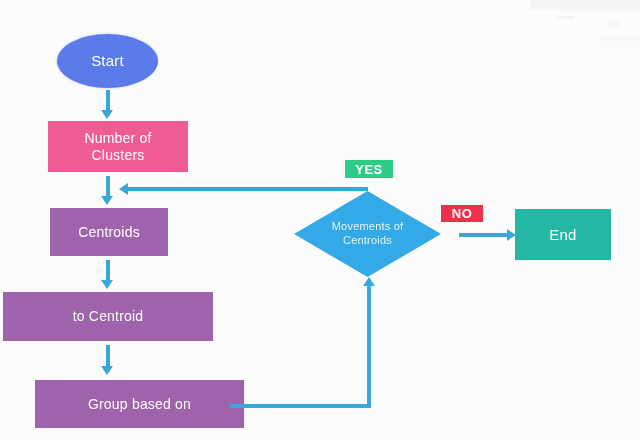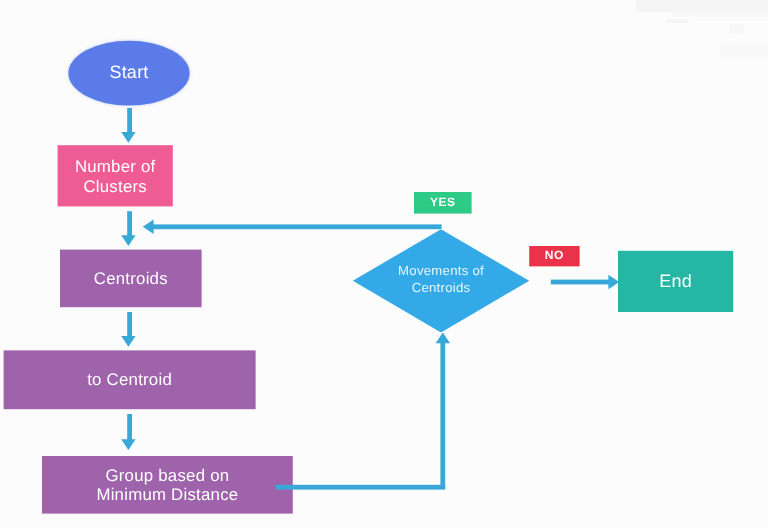--- a/index.html
+++ b/index.html
@@ -46,21 +46,21 @@
   .node span { display: block; width: 100%; }
 
   #node-start {
     left: 57px; top: 34px; width: 101px; height: 54px;
     background: #5b7ce8;
     border-radius: 50% / 50%;
     font-size: 15px;
     box-shadow: 0 0 3px rgba(91,124,232,.35);
   }
   #node-clusters {
-    left: 48px; top: 121px; width: 96px; height: 51px;
+    left: 48px; top: 121px; width: 140px; height: 51px;
     background: #ef5c94;
     font-size: 14px;
   }
   #node-centroids {
     left: 50px; top: 208px; width: 118px; height: 48px;
     background: #9e63ab;
     font-size: 14px;
   }
   #node-distance {
     left: 3px; top: 292px; width: 210px; height: 49px;
@@ -98,21 +98,21 @@
     line-height: 1.25;
   }
 
   
   .badge {
     position: absolute;
     display: flex;
     align-items: center;
     justify-content: center;
     color: #ffffff;
-    font-size: 10px;
+    font-size: 13px;
     font-weight: bold;
     letter-spacing: .5px;
     box-sizing: border-box;
   }
   #badge-yes {
     left: 345px; top: 160px; width: 48px; height: 18px;
     background: #2ecb86;
   }
   #badge-no {
     left: 441px; top: 205px; width: 42px; height: 17px;
@@ -204,21 +204,20 @@
 
   <div class="node" id="node-distance">
     <span>
       <span>to Centroid</span>
     </span>
   </div>
 
   <div class="node" id="node-group">
     <span>
       <span>Group based on</span>
-      <span>Minimum Distance</span>
     </span>
   </div>
 
   <div class="node" id="node-decision">
     <div class="dia-shape"></div>
     <div class="dia-label">
       <span>Movements of</span>
       <span>Centroids</span>
     </div>
   </div>

